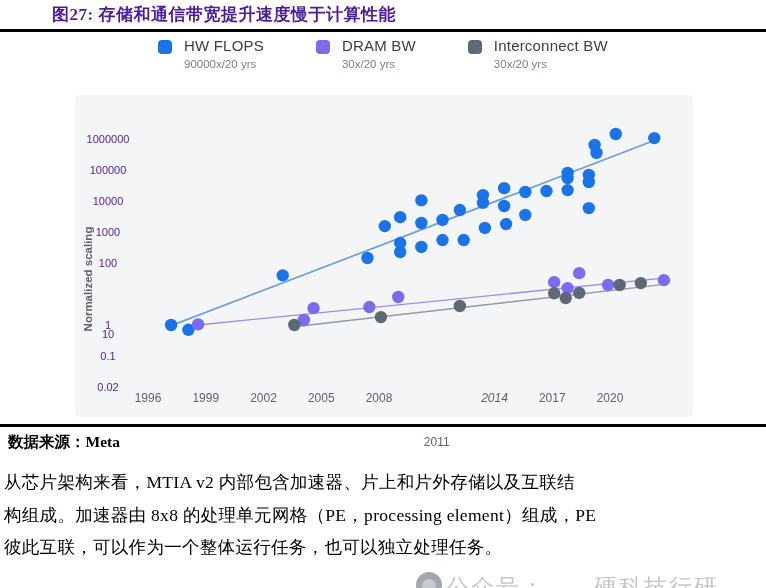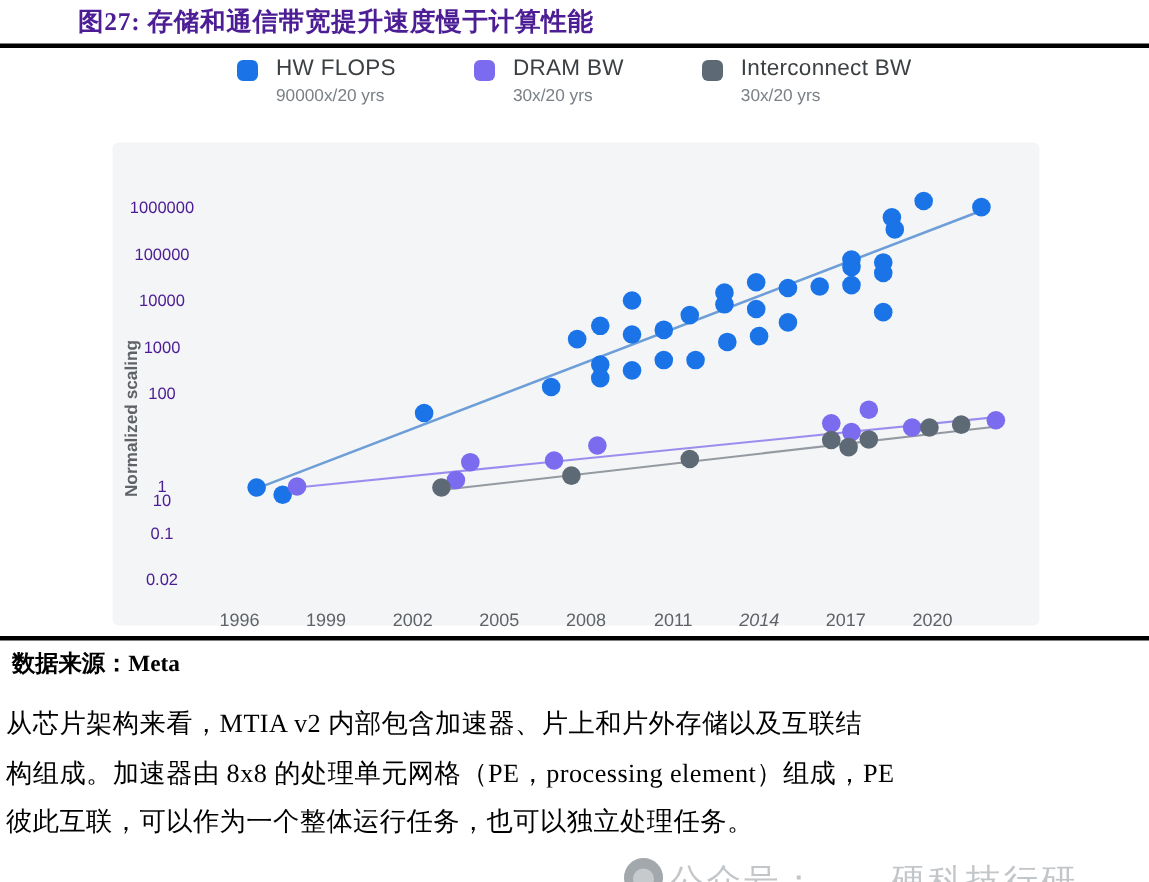--- a/index.html
+++ b/index.html
@@ -24,21 +24,21 @@
   
   .panel {
     position:absolute; left:75px; top:95px; width:618px; height:322px;
     background:#f4f5f6; border-radius:4px;
   }
   .ytick {
     position:absolute; left:4px; width:58px; text-align:center;
     font-size:11px; color:#4c1d95; line-height:16px;
   }
   .xtick {
-    position:absolute; top:310px; width:50px; text-align:right;
+    position:absolute; top:295px; width:50px; text-align:center;
     font-size:12px; color:#5f6368; line-height:16px;
   }
   .y-axis-title {
     position:absolute; left:-57px; top:178px;
     transform:rotate(-90deg); transform-origin:center;
     width:140px; text-align:center;
     font-size:11.5px; font-weight:700; color:#5f6368;
   }
   .plot-svg { position:absolute; left:0; top:0; }
 
@@ -119,21 +119,21 @@
       <div class="ytick" style="top: 222px;">1</div>
       <div class="ytick" style="top: 253px;">0.1</div>
       <div class="ytick" style="top: 284px;">0.02</div>
     </div>
   <div id="xticks">
       <div class="xtick" style="left: 48px;">1996</div>
       <div class="xtick" style="left: 105.75px;">1999</div>
       <div class="xtick" style="left: 163.5px;">2002</div>
       <div class="xtick" style="left: 221.25px;">2005</div>
       <div class="xtick" style="left: 279px;">2008</div>
-      <div class="xtick" style="left: 336.75px;">2011</div>
+      <div class="xtick" style="left: 336.75px; margin-top: 44px;">2011</div>
       <div class="xtick" style="left: 394.5px; font-style: italic;">2014</div>
       <div class="xtick" style="left: 452.25px;">2017</div>
       <div class="xtick" style="left: 510px;">2020</div>
     </div>
   <svg class="plot-svg" id="plot" width="618" height="322" viewBox="0 0 618 322">
       <line x1="94.17499999999825" y1="231.41848220738092" x2="583.125" y2="44" stroke="#6d9ed8" stroke-width="1.7"></line>
       <line x1="123.04999999999825" y1="230" x2="590.8250000000018" y2="182.92606786378548" stroke="#9b8df0" stroke-width="1.4"></line>
       <line x1="219.29999999999825" y1="231.72103716334476" x2="586.9750000000008" y2="189.66807013441658" stroke="#939aa1" stroke-width="1.4"></line>
       <circle cx="96.10000000000088" cy="230" r="6.2" fill="#1a74e8"></circle>
       <circle cx="113.42499999999825" cy="234.80196075955803" r="6.2" fill="#1a74e8"></circle>

